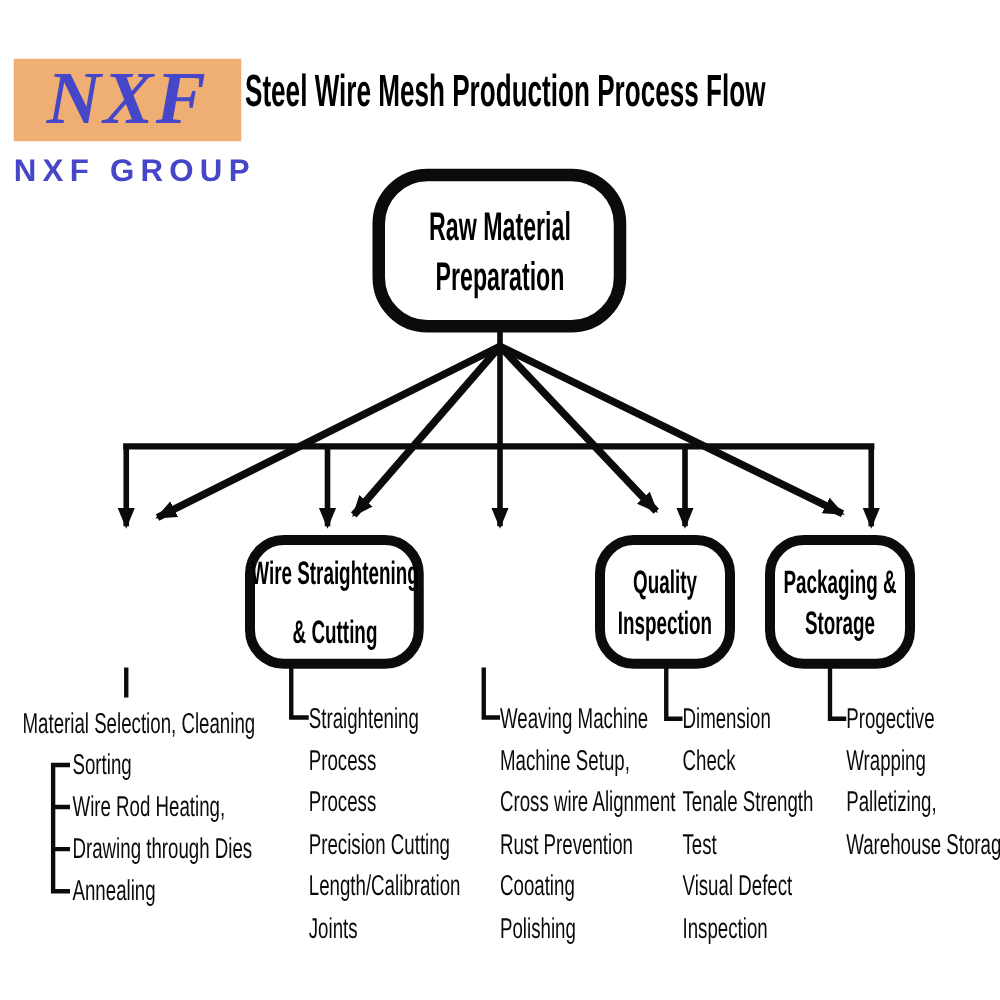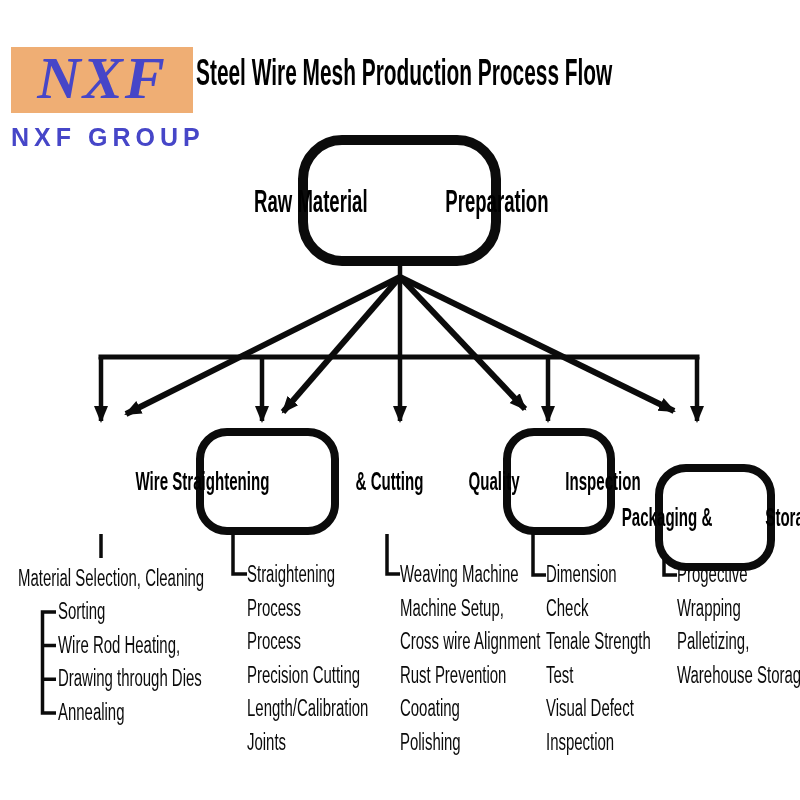--- a/index.html
+++ b/index.html
@@ -15,30 +15,30 @@
     background:var(--logo-bg);display:flex;align-items:center;justify-content:center;}
   .logo-nxf{font-family:"Liberation Serif",serif;font-style:italic;font-weight:bold;
     font-size:60px;line-height:60px;color:var(--logo-blue);letter-spacing:2px;padding-bottom:4px;}
   .logo-group{position:absolute;left:11px;top:123px;width:182px;text-align:center;
     font-size:25px;font-weight:bold;letter-spacing:5px;color:var(--logo-blue);white-space:nowrap;}
   
   .page-title{position:absolute;left:196px;top:52px;font-size:36px;line-height:42px;
     font-weight:bold;white-space:nowrap;transform:scaleX(0.58);transform-origin:left top;color:#000;}
   
   .fbox{position:absolute;box-sizing:border-box;border:8px solid var(--ink);border-radius:31px;
-    background:#fff;display:flex;flex-direction:row;align-items:center;justify-content:center;}
+    background:#fff;display:flex;flex-direction:column;align-items:center;justify-content:center;}
   .fbox .bl{width:200%;text-align:center;font-weight:bold;font-size:26px;line-height:33px;
     transform:scaleX(0.58);white-space:nowrap;color:#000;}
   #root-box{left:298px;top:135px;width:203px;height:131px;border-width:10px;border-radius:44px;}
   #root-box .bl{font-size:32px;line-height:40px;}
   #box-1{left:40px;top:428px;width:123px;height:107px;}
   #box-2{left:196px;top:428px;width:143px;height:107px;gap:14px;}
   #box-3{left:358px;top:428px;width:123px;height:107px;}
-  #box-4{left:503px;top:428px;width:112px;height:107px;}
-  #box-5{left:655px;top:428px;width:120px;height:107px;margin-top:36px;}
+  #box-4{left:476px;top:428px;width:112px;height:107px;}
+  #box-5{left:612px;top:428px;width:120px;height:107px;}
   
   #connectors{position:absolute;left:0;top:0;}
   
   .note{position:absolute;left:18px;top:564px;font-size:23px;line-height:28px;white-space:nowrap;
     transform:scaleX(0.65);transform-origin:left top;}
   .steps{position:absolute;transform:scaleX(0.65);transform-origin:left top;}
   .steps .step{font-size:23px;line-height:33.6px;height:33.6px;white-space:nowrap;}
   #steps-1{left:58px;top:595px;}
   #steps-2{left:247px;top:558px;}
   #steps-3{left:400px;top:558px;}

